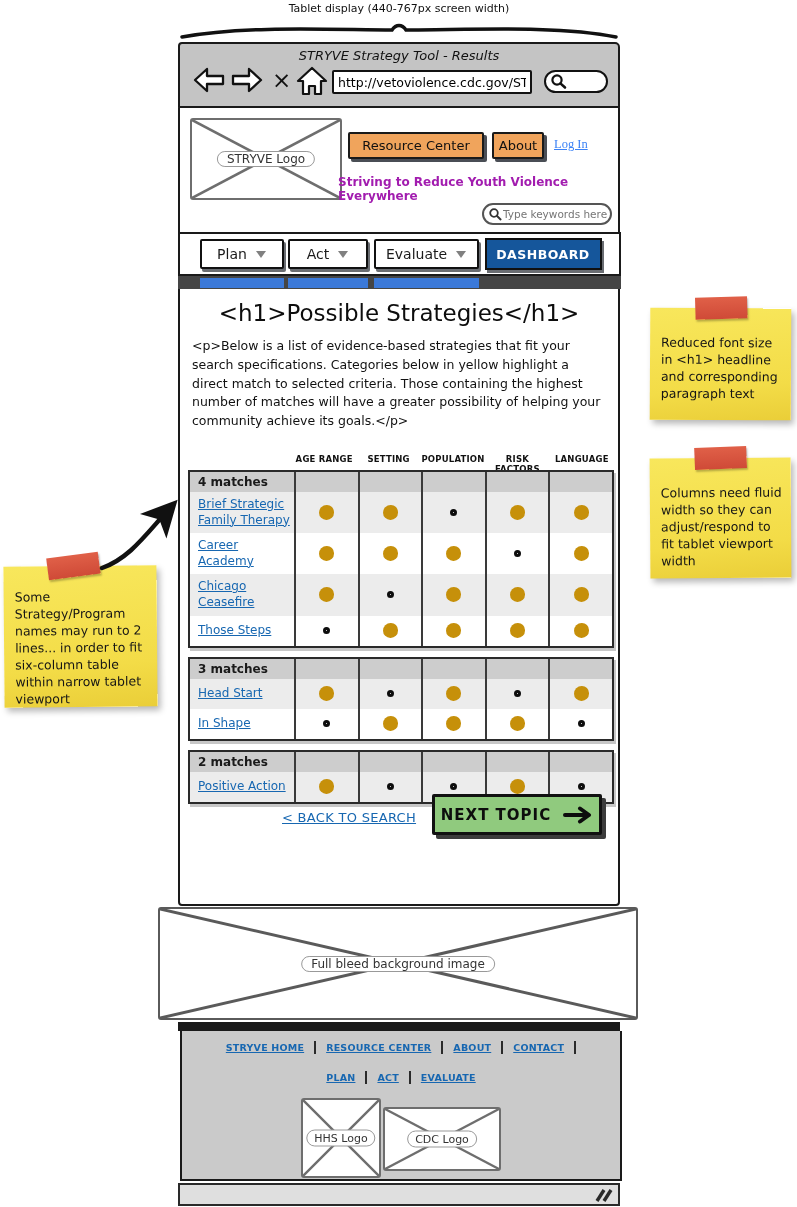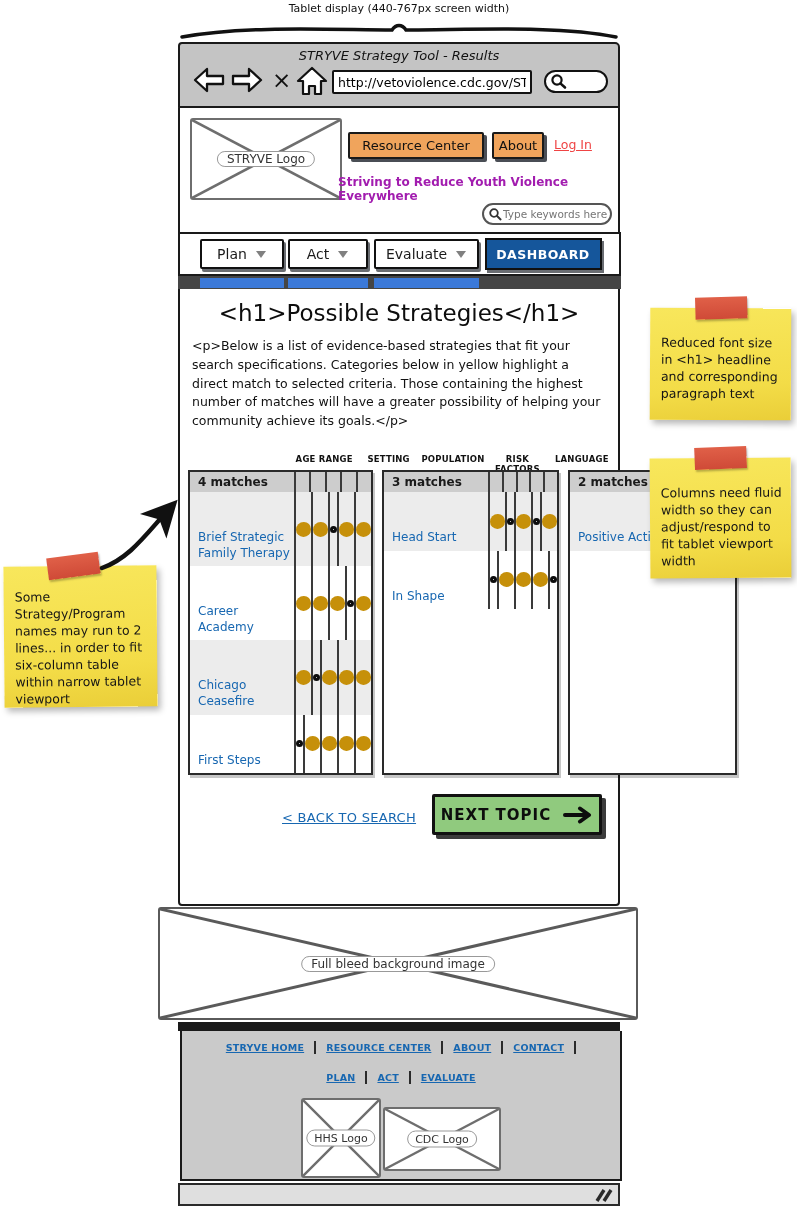--- a/index.html
+++ b/index.html
@@ -40,21 +40,21 @@
     font-size:12px; color:#333; white-space:nowrap; }
 
   .logo-box { left:10px; top:10px; width:152px; height:82px; }
 
   .btn-orange { position:absolute; background:#f0a45c; border:2.5px solid #1a1a1a;
     box-shadow:3px 3px 0 #4a4e55; font-size:13px; color:#111; display:flex;
     align-items:center; justify-content:center; cursor:pointer; border-radius:2px; }
   .btn-resource { left:168px; top:24px; width:136px; height:27px; }
   .btn-about { left:312px; top:24px; width:52px; height:27px; }
   .login-link { position:absolute; left:374px; top:29px; font-size:12.5px;
-    color:#ef4444; text-decoration:underline; cursor:pointer; }
+    color:#3b82f6; text-decoration:underline; cursor:pointer;font-family:Liberation Serif, serif; }
   .tagline { position:absolute; left:158px; top:67px; width:276px; text-align:left;
     font-size:12px; font-weight:bold; color:#a21caf; }
   .kw-search { position:absolute; left:302px; top:95px; width:130px; height:22px;
     border:2px solid #555; border-radius:11px; background:#fff; display:flex; align-items:center; padding-left:4px; }
   .kw-search input { border:none; outline:none; width:104px; font-size:10.5px;
     color:#888; background:transparent; font-family:inherit; }
 
   
   .navbar { position:absolute; left:-2.5px; right:-2.5px; top:124px; height:44px;
     background:#fff; border:2.5px solid #1a1a1a; }
@@ -72,29 +72,29 @@
   .seg1 { left:22px; width:84px; } .seg2 { left:110px; width:80px; } .seg3 { left:196px; width:105px; }
 
   
   .h1 { position:absolute; left:0; right:0; top:192px; text-align:center; font-size:23px; color:#0d0d0d; }
   .intro { position:absolute; left:12px; top:229px; width:416px; font-size:12.5px; line-height:1.5; color:#111; }
 
   .colheads { position:absolute; left:8px; top:346px; width:426px; display:grid;
     grid-template-columns:104px repeat(5,1fr); }
   .colheads span { text-align:center; font-size:8.5px; font-weight:bold; letter-spacing:.2px; color:#111; }
 
-  .groups { position:absolute; left:8px; top:362px; width:426px; display:flex; gap:9px; }
+  .groups { position:absolute; left:8px; top:362px; width:426px; display:flex; flex-direction:column; gap:9px; }
   .group { border:2.5px solid #2a2a2a; background:#fff; box-shadow:2px 3px 0 rgba(0,0,0,.22); }
   .group-hd { display:grid; grid-template-columns:104px repeat(5,1fr); background:#cdcdcd; }
   .group-hd .lbl { font-size:12px; font-weight:bold; padding:3px 0 3px 8px; }
   .group-hd .spacer { border-left:2px solid #3a3a3a; }
   .grow { display:grid; grid-template-columns:104px repeat(5,1fr); min-height:30px; background:#fff; }
   .grow:nth-child(even) { background:#ececec; }
   .cell.name { padding:5px 4px 5px 8px; display:flex; align-items:center; }
-  .cell.name a { font-size:12px; color:#1767b1; line-height:1.3; cursor:pointer;margin-top:33px; }
+  .cell.name a { font-size:12px; color:#1767b1; text-decoration:underline; line-height:1.3; cursor:pointer; }
   .cell.dotc { border-left:2px solid #3a3a3a; display:flex; align-items:center; justify-content:center; }
   .dot-filled { width:15px; height:15px; border-radius:52% 48% 50% 50%; background:#c6900a; }
   .dot-open { width:7px; height:7px; border:3.4px solid #0d0d0d; border-radius:50%; background:#fff; }
 
   .back-link { position:absolute; left:102px; top:702px; font-size:13px; color:#1767b1;
     text-decoration:underline; letter-spacing:.3px; cursor:pointer; }
   .next-btn { position:absolute; left:252px; top:671px; width:170px; height:41px; background:#90ca7e;
     border:3px solid #111; box-shadow:4px 4px 0 #3c3c3c; display:flex; align-items:center;
     justify-content:center; gap:12px; font-size:15px; font-weight:bold; letter-spacing:1px;
     color:#0d0d0d; cursor:pointer; border-radius:2px;margin-top:15px; }
@@ -281,21 +281,21 @@
             </div>
             <div class="cell dotc">
               <span class="dot-filled"></span>
             </div>
             <div class="cell dotc">
               <span class="dot-filled"></span>
             </div>
           </div>
           <div class="grow">
             <div class="cell name">
-              <a>First Steps</a>
+              <a>Those Steps</a>
             </div>
             <div class="cell dotc">
               <span class="dot-open"></span>
             </div>
             <div class="cell dotc">
               <span class="dot-filled"></span>
             </div>
             <div class="cell dotc">
               <span class="dot-filled"></span>
             </div>

